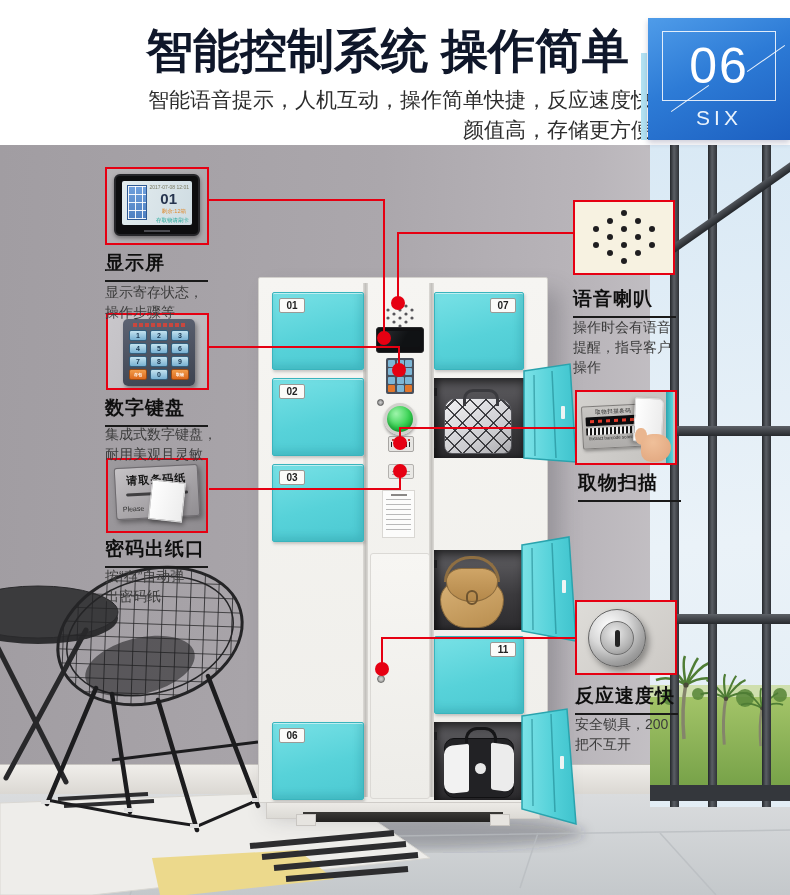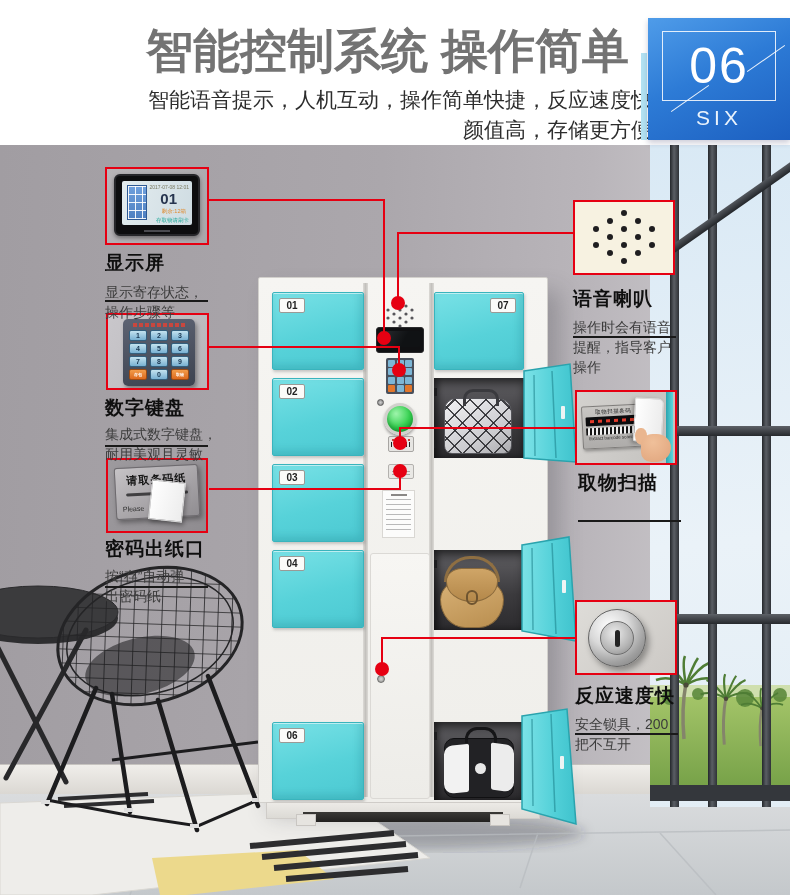--- a/index.html
+++ b/index.html
@@ -133,37 +133,37 @@
   .sc-hand{position:absolute;left:64px;top:42px;width:30px;height:28px;background:radial-gradient(circle at 40% 30%,#f0c09a,#dfa37b);border-radius:45% 55% 60% 40%}
   .sc-thumb{position:absolute;left:58px;top:36px;width:12px;height:17px;background:#eab68f;border-radius:50% 50% 40% 60%}
   .sc-edge{position:absolute;right:2px;top:0;bottom:0;width:7px;background:linear-gradient(90deg,#2ba4af,#5cd8de)}
 
   .lk-outer{position:absolute;left:11px;top:7px;width:58px;height:58px;border-radius:50%;border:1px solid #646464;
      background:radial-gradient(circle at 36% 30%,#ffffff,#d8d8d8 38%,#a0a0a0 68%,#737373);box-shadow:3px 4px 6px rgba(0,0,0,.35)}
   .lk-inner{position:absolute;left:11px;top:11px;width:34px;height:34px;border-radius:50%;border:1px solid #6e6e6e;
      background:radial-gradient(circle at 42% 35%,#ececec,#b5b5b5 60%,#868686)}
   .lk-key{position:absolute;left:14px;top:8px;width:5px;height:17px;background:#242424;border-radius:3px}
 
-  .ctitle{position:absolute;z-index:31;font-size:19px;font-weight:800;color:#0f0f0f;letter-spacing:1px;padding-bottom:24px;border-bottom:2px solid #1a1a1a;width:103px}
+  .ctitle{position:absolute;z-index:31;font-size:19px;font-weight:800;color:#0f0f0f;letter-spacing:1px;padding-bottom:4px;border-bottom:2px solid #1a1a1a;width:103px}
   #t-display{left:105px;top:250px}
   #t-keypad{left:105px;top:395px}
   #t-paper{left:105px;top:536px}
   #t-speaker{left:573px;top:286px}
   #t-scan{left:578px;top:470px}
   #t-lock{left:575px;top:683px}
   .cdesc{position:absolute;z-index:31;font-size:14px;color:#3c3c3c;line-height:20px}
   #dd-display{left:105px;top:282px}
   #dd-keypad{left:105px;top:424px}
   #dd-paper{left:105px;top:566px}
   #dd-speaker{left:573px;top:317px}
   #dd-scan{left:575px;top:501px}
   #dd-lock{left:575px;top:714px}
 
   
-  #hdr-title{position:absolute;left:146px;top:20px;font-size:47px;font-weight:900;color:#737373;z-index:40;white-space:nowrap}
+  #hdr-title{position:absolute;left:146px;top:20px;font-size:47px;font-weight:900;color:#0f172a;z-index:40;white-space:nowrap}
   #hdr-sub{position:absolute;left:60px;top:85px;width:592px;text-align:right;font-size:21px;color:#2d2d2d;line-height:30px;z-index:40}
   #badge{position:absolute;left:648px;top:18px;width:142px;height:122px;z-index:40;
      background:linear-gradient(155deg,#4f9ce9 0%,#2d7bd6 45%,#1c5fc0 100%);box-shadow:0 3px 6px rgba(0,0,60,.2)}
   #badge-stripe{position:absolute;left:641px;top:53px;width:6px;height:87px;background:#b2e1f2;z-index:40}
   #badge-rect{position:absolute;left:14px;top:13px;width:114px;height:70px;border:1px solid rgba(255,255,255,.85)}
   #badge-num{position:absolute;left:0;right:0;top:0;height:70px;line-height:68px;text-align:center;font-size:50px;font-weight:300;color:#fff;letter-spacing:2px}
   #badge-word{position:absolute;left:0;right:0;top:88px;text-align:center;color:#eaf3fc;font-size:21px;letter-spacing:4px}
   .badge-diag{position:absolute;width:46px;height:1px;background:rgba(255,255,255,.9)}
   #bd1{left:80px;top:26px;transform:rotate(-35deg)}
   #bd2{left:4px;top:66px;transform:rotate(-35deg)}
@@ -287,23 +287,20 @@
 
     <div class="door ldoor" id="d01">
         <span class="door-label">01</span>
       </div>
     <div class="door ldoor" id="d02">
         <span class="door-label">02</span>
       </div>
     <div class="door ldoor" id="d03">
         <span class="door-label">03</span>
       </div>
-    <div class="door ldoor" id="d04">
-        <span class="door-label">04</span>
-      </div>
     <div class="door ldoor" id="d06">
         <span class="door-label">06</span>
       </div>
 
     <div class="door rdoor" id="d07">
         <span class="door-label lr">07</span>
       </div>
     <div class="opening" id="op08">
       <div class="hinge h1"></div>
         <div class="hinge h2"></div>
@@ -312,20 +309,23 @@
     <div class="opening" id="op10">
       <div class="hinge h1"></div>
         <div class="hinge h2"></div>
       <div id="bag10">
         <div class="b10-strap"></div>
         <div class="b10-body"></div>
         <div class="b10-flap"></div>
         <div class="b10-clasp"></div>
       </div>
     </div>
+    <div class="door rdoor" id="d11">
+        <span class="door-label lr">11</span>
+      </div>
     <div class="opening" id="op12">
       <div class="hinge h1"></div>
         <div class="hinge h2"></div>
       <div id="bag12">
         <div class="b12-handle"></div>
         <div class="b12-logo"></div>
       </div>
     </div>
 
     <svg class="ab" style="left:126px;top:23px" width="32" height="28">

